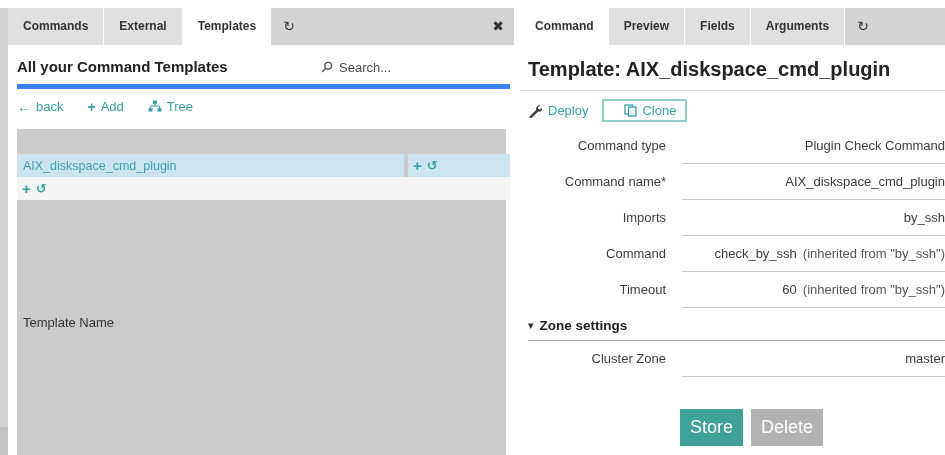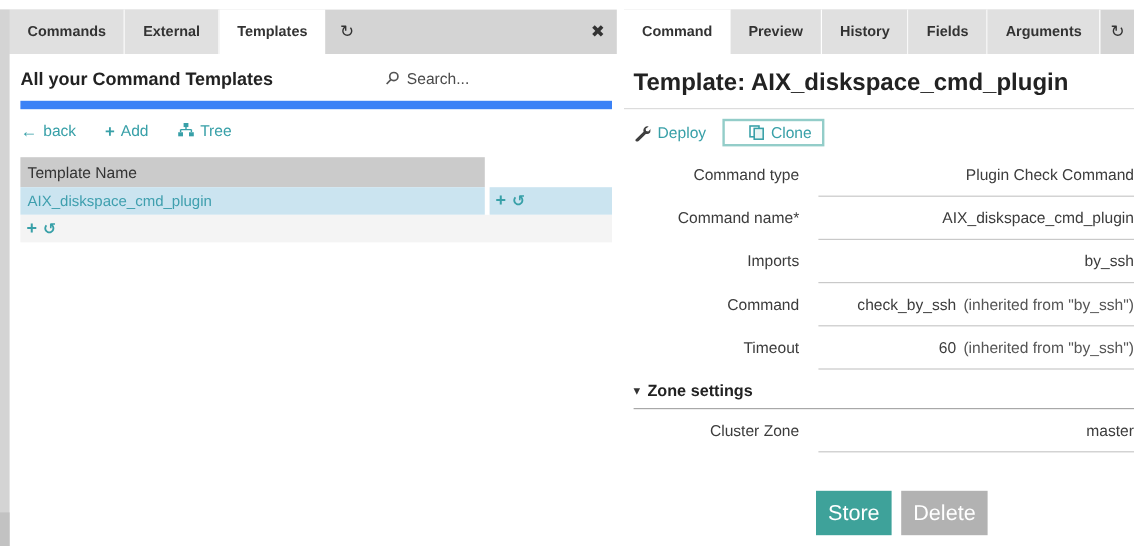--- a/index.html
+++ b/index.html
@@ -32,34 +32,34 @@
     width:36px; line-height:37px; text-align:center; font-size:14px; color:#333;
   }
   .close-btn {
     position:absolute; right:6px; top:0; line-height:37px; font-size:14px;
     font-weight:bold; color:#333; padding:0 4px;
   }
 
   
   .left-content { position:absolute; top:45px; left:17px; right:4px; }
   .header-row {
-    display:flex; align-items:flex-start; padding:13px 0 9px 0;
-    border-bottom:7px solid #3b82f6;
+    display:flex; align-items:flex-end; padding:13px 0 9px 0;
+    border-bottom:5px solid #3b82f6;
   }
   h1.page-title { font-size:15px; font-weight:bold; color:#222; }
   .search-box { margin-left:auto; width:190px; display:flex; align-items:center; gap:6px; }
   .search-box .ph { font-size:13px; color:#4a4a4a; }
 
   .actions-row { display:flex; align-items:center; gap:24px; padding:10px 0 8px 0; }
   .tlink { display:flex; align-items:center; gap:5px; font-size:13px; color:#38a0a8; cursor:pointer; }
   .tlink .glyph { font-weight:bold; font-size:14px; line-height:12px; }
 
   .tmpl-table { margin-top:7px; font-size:12.5px; }
   .t-row { display:flex; height:23px; }
-  .t-row.t-head { height:25px; }
+  .t-row.t-head { height:25px;flex-direction:column; }
   .cell-name {
     flex:0 0 387px; margin-right:4px; display:flex; align-items:center; padding-left:6px;
   }
   .cell-icons {
     flex:1; display:flex; align-items:center; gap:5px; padding-left:5px;
   }
   .t-head .cell-name { background:#cbcbcb; color:#333; font-size:13px; }
   .t-row.selected .cell-name, .t-row.selected .cell-icons { background:#cbe4f0; }
   .t-row.alt .cell-name, .t-row.alt .cell-icons { background:#f4f4f4; }
   .row-link { color:#3f9fae; }
@@ -178,21 +178,20 @@
           </div>
         </div>
       </div>
     </div>
   </div>
 
   <div class="panel-right">
     <div class="tabbar">
       <div class="tab active">Command</div>
       <div class="tab">Preview</div>
-      <div class="tab">History</div>
       <div class="tab">Fields</div>
       <div class="tab">Arguments</div>
       <div class="tab-refresh">↻</div>
     </div>
 
     <div class="right-content">
       <div class="rp-title">Template: AIX_diskspace_cmd_plugin</div>
 
       <div class="rp-actions">
         <span class="deploy-link">

